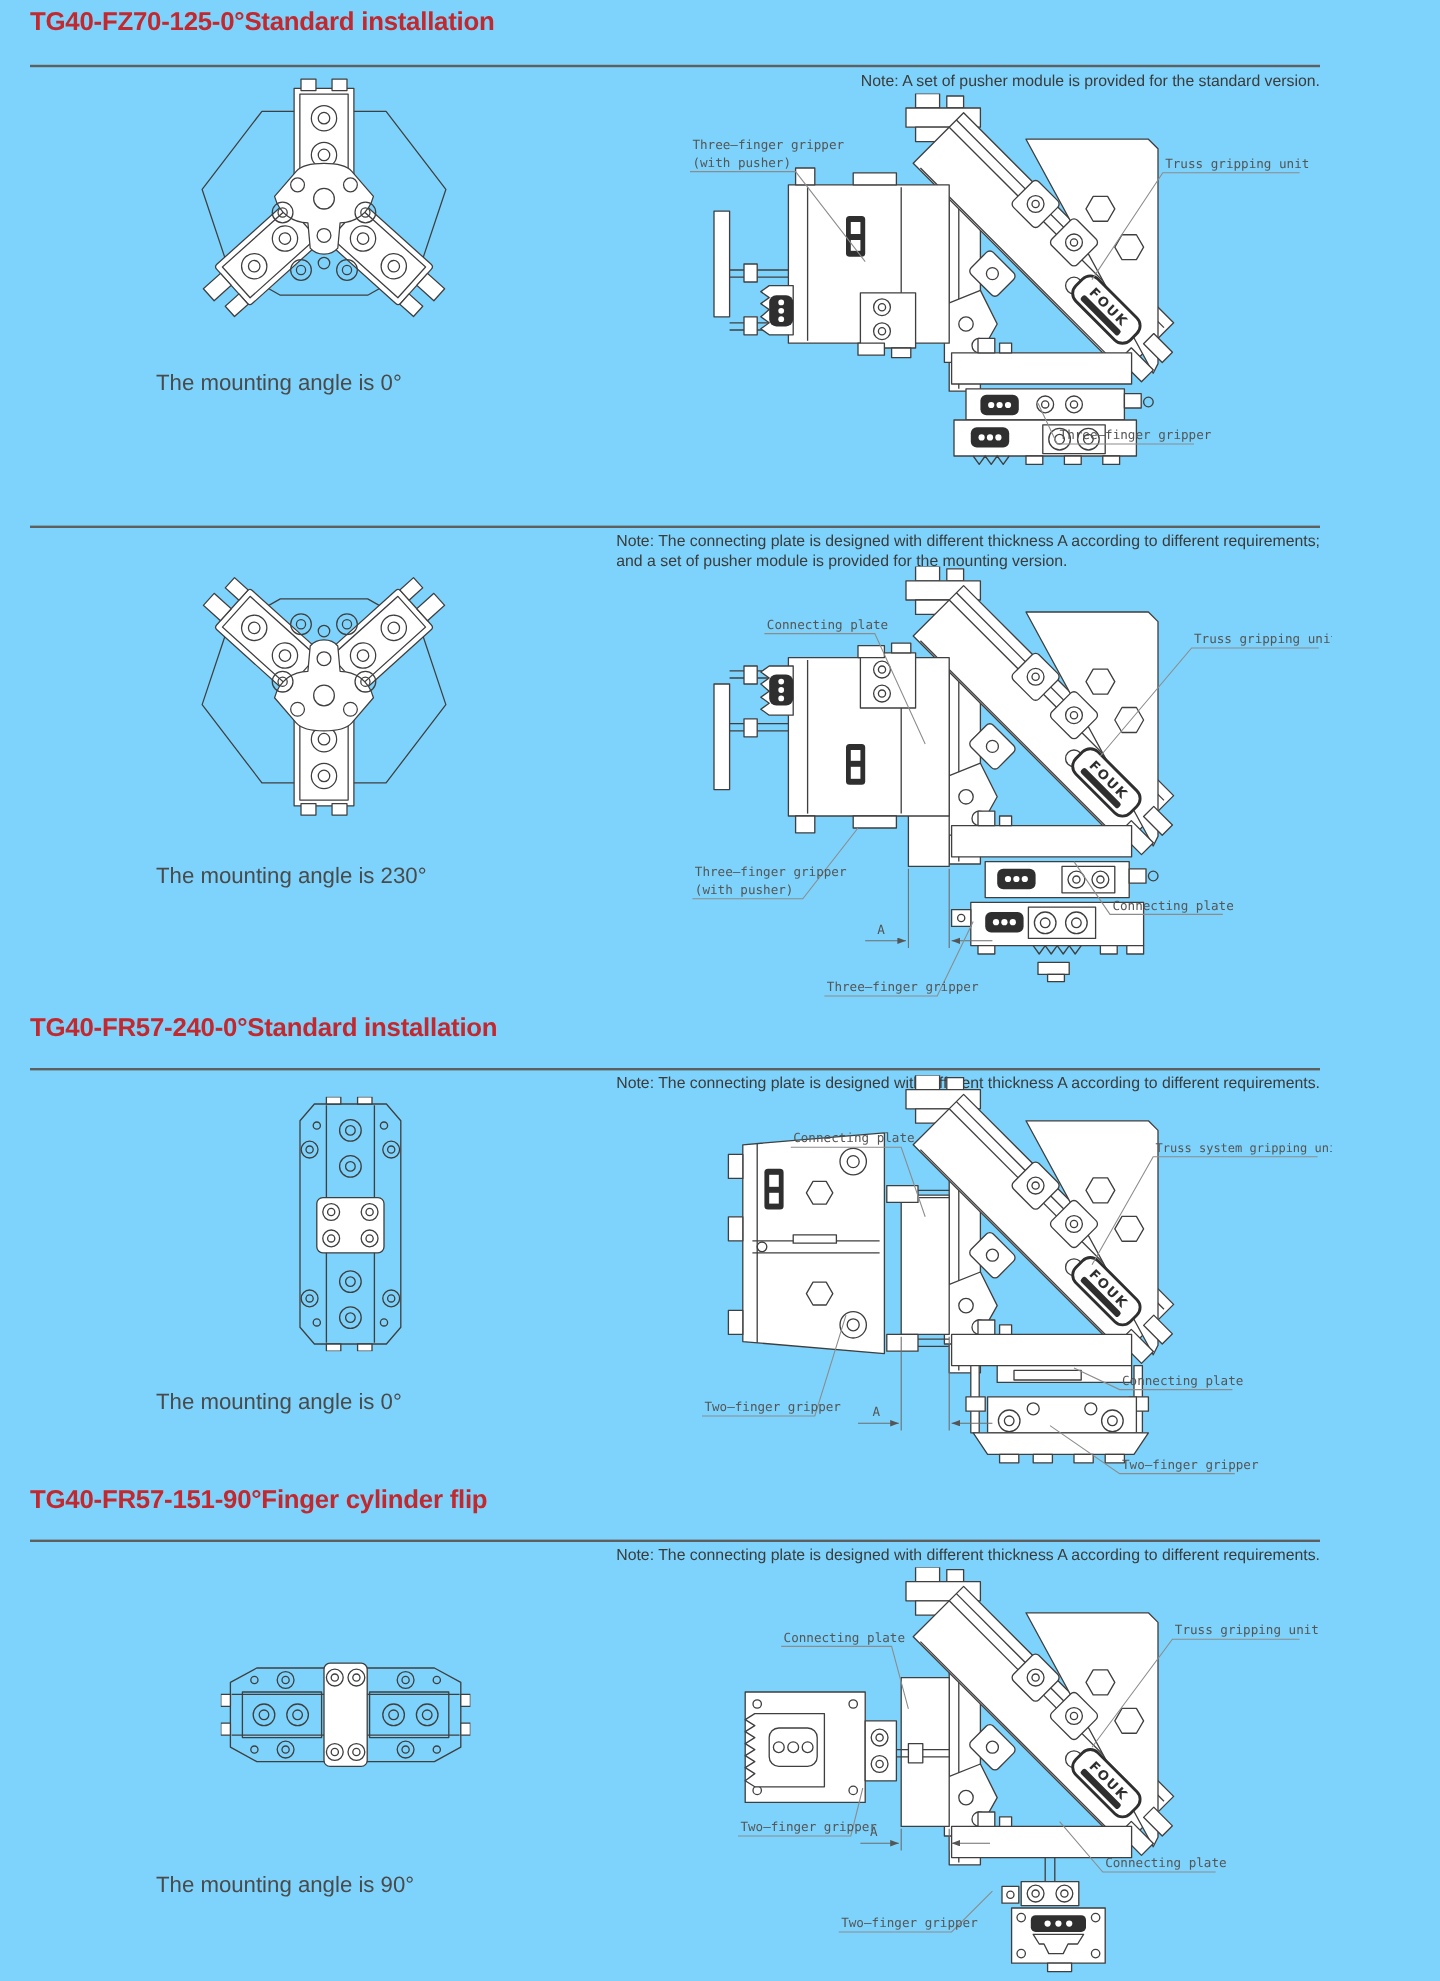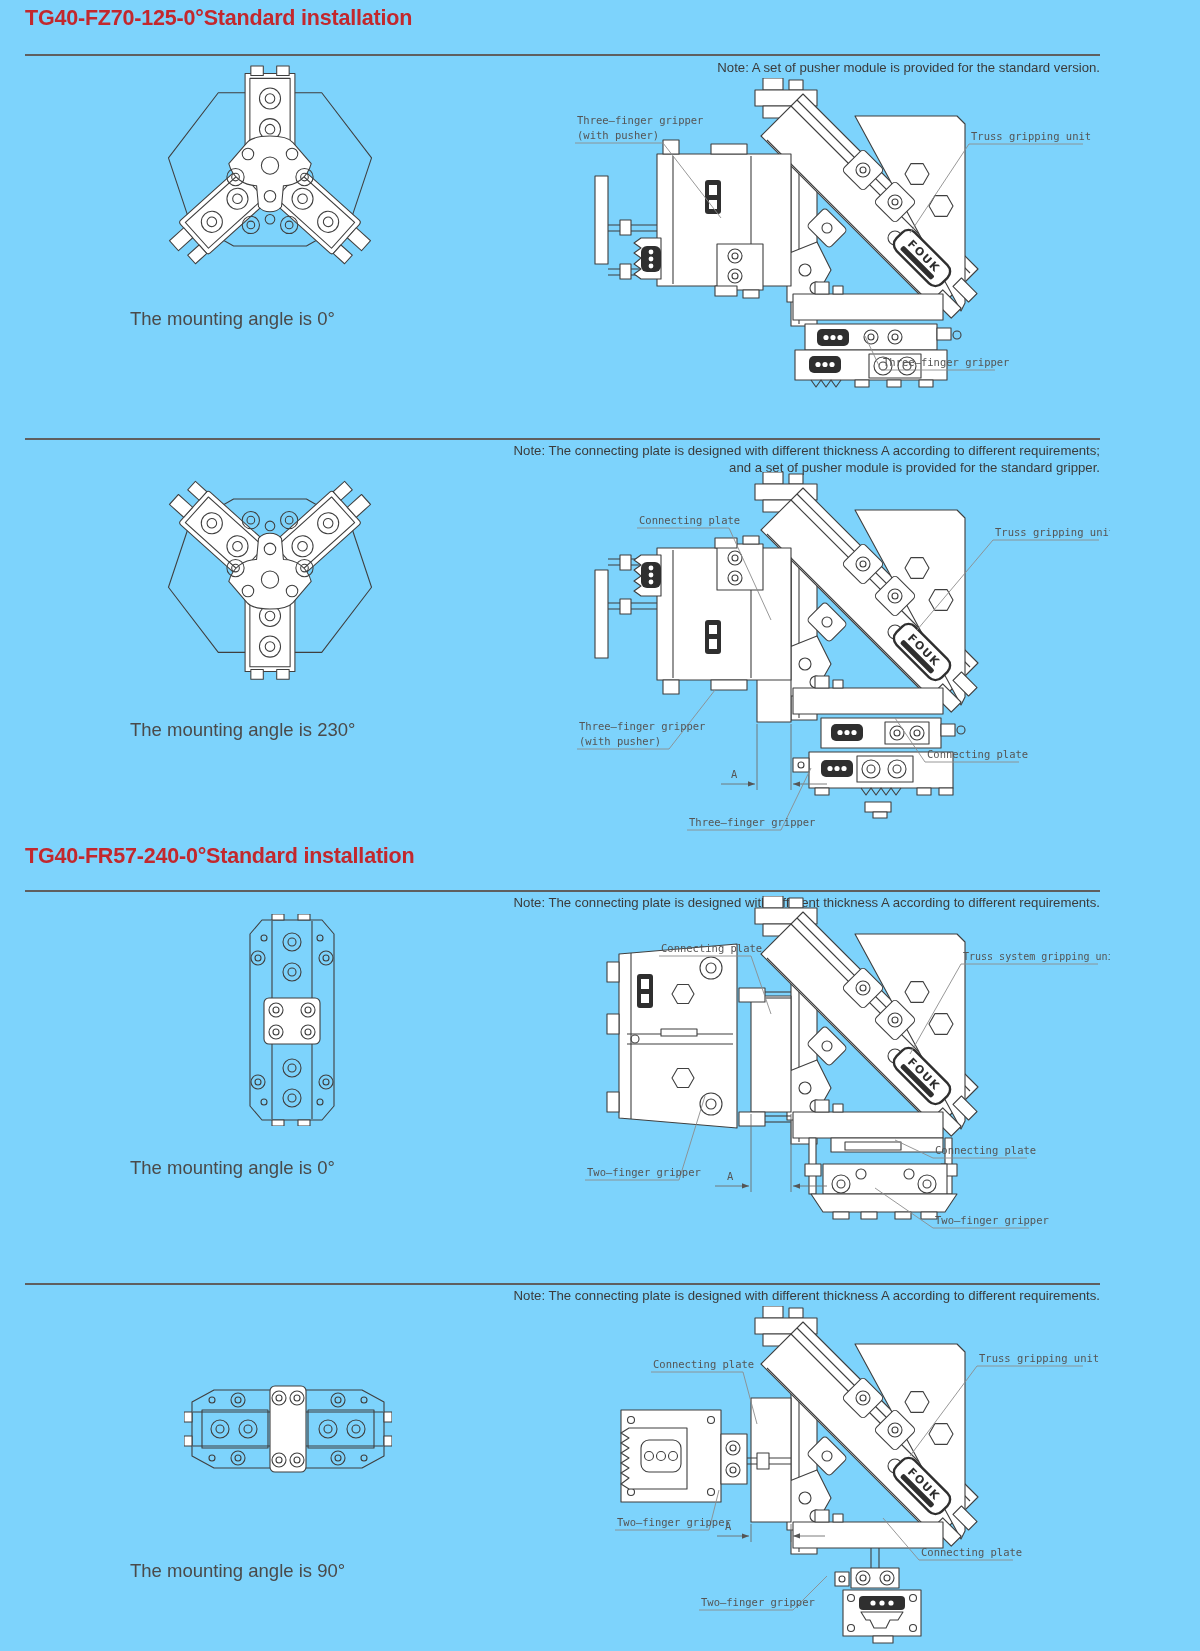--- a/index.html
+++ b/index.html
@@ -1,21 +1,21 @@
 <!DOCTYPE html>
 <html><head>
 <meta charset="utf-8">
 <style>
   html,body{margin:0;padding:0;background:#fff;}
   .page{position:relative;width:1200px;height:1651px;background:#7dd3fc;
         font-family:"Liberation Sans",sans-serif;overflow:hidden;}
   .heading{position:absolute;left:25px;margin:0;color:#c2282d;font-size:21.5px;
            font-weight:700;letter-spacing:-0.2px;white-space:nowrap;}
   .rule{position:absolute;left:25px;width:1075px;height:2px;background:#5f5f5f;}
-  .note{position:absolute;right:100px;text-align:right;font-size:13.2px;color:#3b3b3b;
+  .note{position:absolute;right:100px;text-align:left;font-size:13.2px;color:#3b3b3b;
         line-height:16.5px;white-space:nowrap;}
   .caption{position:absolute;width:320px;text-align:left;font-size:18.5px;color:#4a4a4a;}
   .fig{position:absolute;}
   .ln{fill:none;stroke:#3f3f3f;stroke-width:1.1;stroke-linejoin:round;}
   .w{fill:#ffffff;stroke:#3f3f3f;stroke-width:1.1;stroke-linejoin:round;}
   .dk{fill:#2f2f2f;stroke:none;}
   .wd{fill:#ffffff;stroke:none;}
   .cad{font-family:"DejaVu Sans Mono",monospace;font-size:10.5px;fill:#555;}
   .cads{font-family:"DejaVu Sans Mono",monospace;font-size:10px;fill:#555;}
   .leader{fill:none;stroke:#8c8c8c;stroke-width:0.9;}
@@ -317,21 +317,21 @@
   </g>
   <g>
     <path class="leader" d="M430,292 H316 L300,258"></path>
     <text class="cad" x="318" y="288">Three—finger gripper</text>
   </g>
 </svg>
 
 <div class="rule" style="top:438px"></div>
 <div class="note" style="top:443px">
   <span>Note: The connecting plate is designed with different thickness A according to different requirements;</span><br>
-  <span>and a set of pusher module is provided for the standard gripper.</span>
+  <span>and a set of pusher module is provided for the mounting version.</span>
 </div>
 
 <svg class="fig" style="left:150px;top:478px" width="240" height="228" viewBox="0 -10 240 238">
   <use href="#tf-front" transform="rotate(180 120 96)"></use>
 </svg>
 <div class="caption" style="left:130px;top:719px">The mounting angle is 230°</div>
 
 <svg class="fig" style="left:565px;top:472px" width="545" height="384" viewBox="0 0 545 384">
   <use href="#asm-core"></use>
 
@@ -473,20 +473,21 @@
   <g>
     <path class="leader" d="M462,262 H368 L330,244"></path>
     <text class="cad" x="370" y="258">Connecting plate</text>
   </g>
   <g>
     <path class="leader" d="M464,332 H368 L310,292"></path>
     <text class="cad" x="370" y="328">Two—finger gripper</text>
   </g>
 </svg>
 
+<h2 class="heading" style="top:1238px">TG40-FR57-151-90°Finger cylinder flip</h2>
 <div class="rule" style="top:1283px"></div>
 <div class="note" style="top:1288px">
   <span>Note: The connecting plate is designed with different thickness A according to different requirements.</span>
 </div>
 
 <svg class="fig" style="left:184px;top:1382px" width="208" height="96" viewBox="0 0 208 96">
   <use href="#twof-h"></use>
 </svg>
 <div class="caption" style="left:130px;top:1560px">The mounting angle is 90°</div>
 

